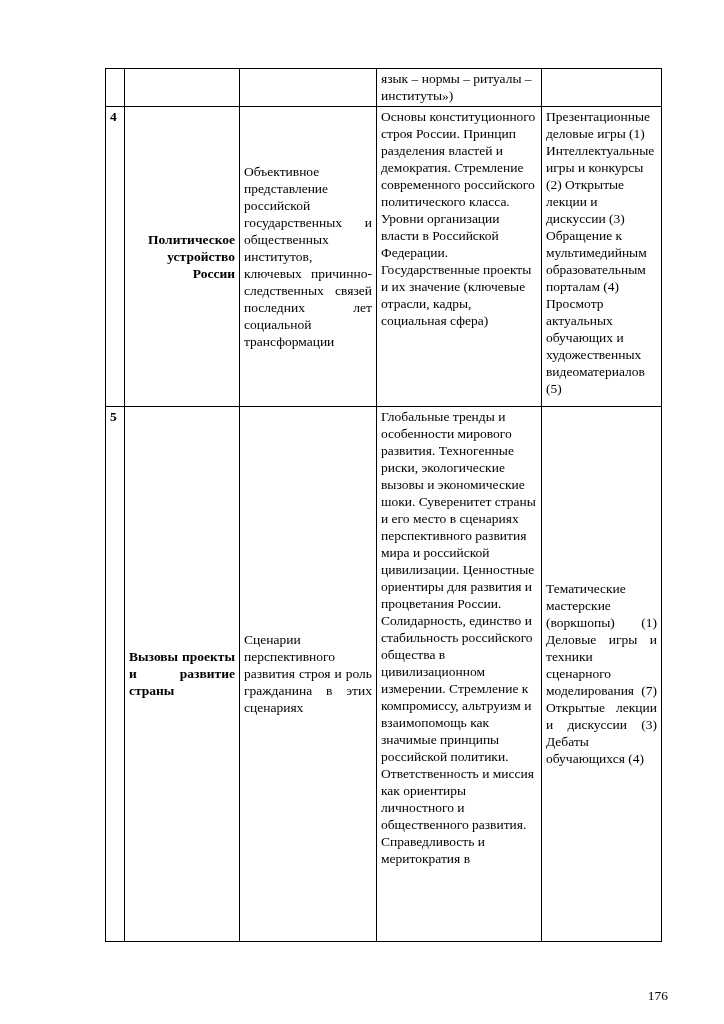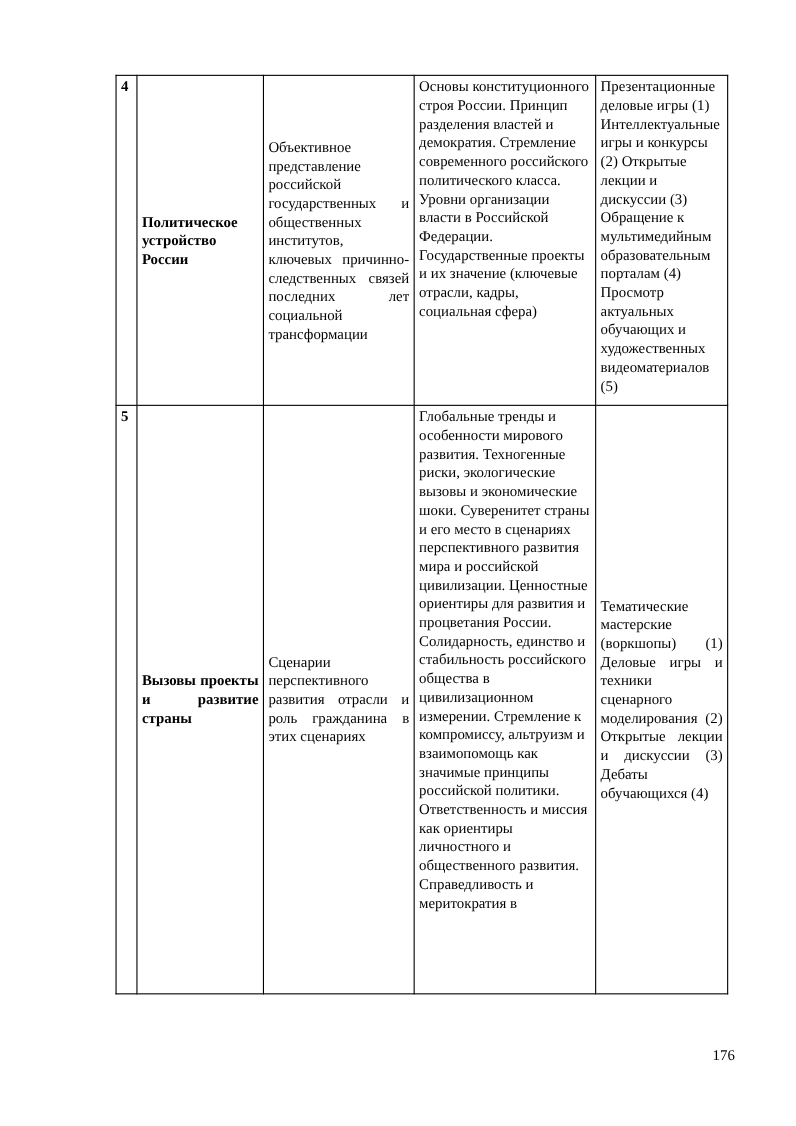--- a/index.html
+++ b/index.html
@@ -31,62 +31,69 @@
   col.c1 { width: 19px; }
   col.c2 { width: 115px; }
   col.c3 { width: 137px; }
   col.c4 { width: 165px; }
   col.c5 { width: 120px; }
 
   tr.row-cont  { height: 37px; }
   tr.row-four  { height: 300px; }
   tr.row-five  { height: 535px; }
 
-  .vmid { vertical-align: middle !important; }
+  .vmid { vertical-align: middle !important; text-align: right; }
   .vtop { vertical-align: top !important; }
   .bold { font-weight: bold; }
   .just { text-align: justify; }
   .num  { font-weight: bold; padding-left: 3px; }
 
   .page-number {
     position: absolute;
-    top: 952px;
+    top: 988px;
     right: 56px;
     font-size: 13.5px;
   }
 </style>
 </head>
 <body>
 
 <div class="page">
 
   <table class="doc-table">
     <colgroup>
       <col class="c1">
         <col class="c2">
         <col class="c3">
         <col class="c4">
         <col class="c5">
     </colgroup>
 
     <tbody>
+        <tr class="row-cont">
+      <td></td>
+      <td></td>
+      <td></td>
+      <td class="vtop">язык – нормы – ритуалы – институты»)</td>
+      <td></td>
+    </tr>
 
     <tr class="row-four">
       <td class="vtop num">4</td>
       <td class="vmid bold">Политическое устройство России</td>
       <td class="vmid just">Объективное представление российской государственных и общественных институтов, ключевых причинно-следственных связей последних лет социальной трансформации</td>
       <td class="vtop">Основы конституционного строя России. Принцип разделения властей и демократия. Стремление современного российского политического класса. Уровни организации власти в Российской Федерации. Государственные проекты и их значение (ключевые отрасли, кадры, социальная сфера)</td>
       <td class="vtop">Презентационные деловые игры (1) Интеллектуальные игры и конкурсы (2) Открытые лекции и дискуссии (3) Обращение к мультимедийным образовательным порталам (4) Просмотр актуальных обучающих и художественных видеоматериалов (5)</td>
     </tr>
 
     <tr class="row-five">
       <td class="vtop num">5</td>
       <td class="vmid bold just">Вызовы проекты и развитие страны</td>
-      <td class="vmid just">Сценарии перспективного развития отрасли и роль гражданина в этих сценариях</td>
+      <td class="vmid just">Сценарии перспективного развития строя и роль гражданина в этих сценариях</td>
       <td class="vtop">Глобальные тренды и особенности мирового развития. Техногенные риски, экологические вызовы и экономические шоки. Суверенитет страны и его место в сценариях перспективного развития мира и российской цивилизации. Ценностные ориентиры для развития и процветания России. Солидарность, единство и стабильность российского общества в цивилизационном измерении. Стремление к компромиссу, альтруизм и взаимопомощь как значимые принципы российской политики. Ответственность и миссия как ориентиры личностного и общественного развития. Справедливость и меритократия в</td>
-      <td class="vmid just">Тематические мастерские (воркшопы) (1) Деловые игры и техники сценарного моделирования (2) Открытые лекции и дискуссии (3) Дебаты обучающихся (4)</td>
+      <td class="vmid just">Тематические мастерские (воркшопы) (1) Деловые игры и техники сценарного моделирования (7) Открытые лекции и дискуссии (3) Дебаты обучающихся (4)</td>
     </tr>
   </tbody>
     </table>
 
   <div class="page-number">176</div>
 
 </div>
 
 </body></html>

